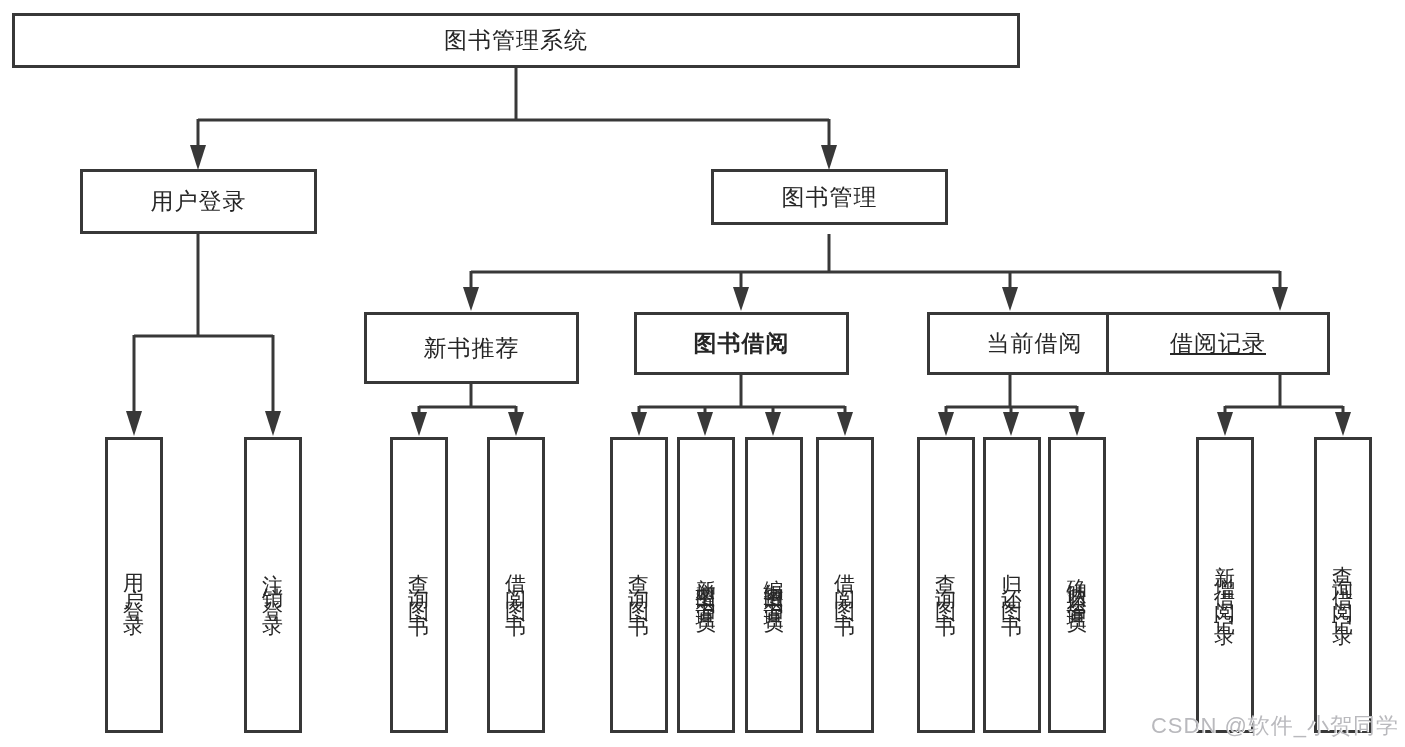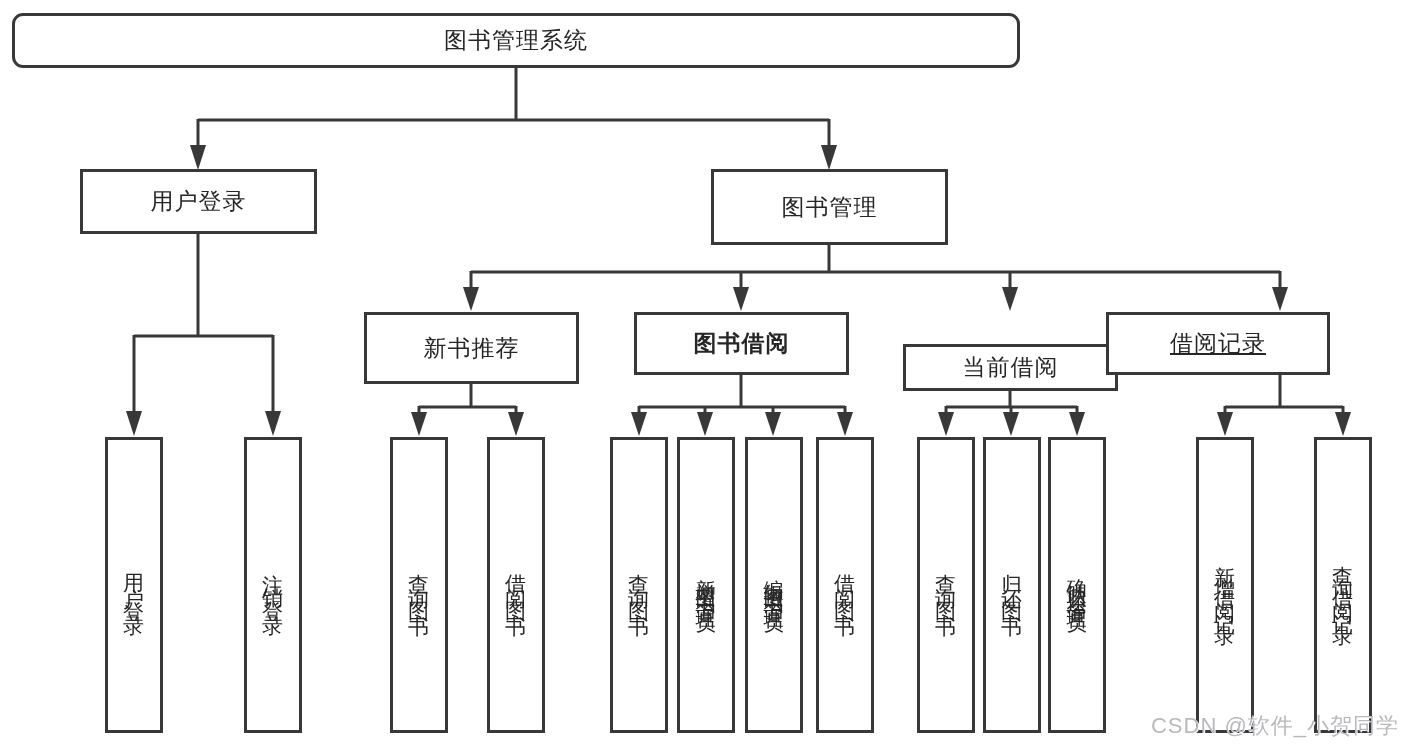--- a/index.html
+++ b/index.html
@@ -127,38 +127,38 @@
       <path d="M765 412 H781 L773 436 Z"></path>
       <path d="M837 412 H853 L845 436 Z"></path>
       <path d="M938 412 H954 L946 436 Z"></path>
       <path d="M1003 412 H1019 L1011 436 Z"></path>
       <path d="M1069 412 H1085 L1077 436 Z"></path>
       <path d="M1217 412 H1233 L1225 436 Z"></path>
       <path d="M1335 412 H1351 L1343 436 Z"></path>
     </g>
   </svg>
 
-  <div class="node hbox root-box" style="left:12px; top:13px; width:1008px; height:55px;border-radius:11px;">
+  <div class="node hbox root-box" style="left:12px; top:13px; width:1008px; height:55px;">
     <span>图书管理系统</span>
   </div>
 
   <div class="node hbox" style="left:80px; top:169px; width:237px; height:65px;">
     <span>用户登录</span>
   </div>
-  <div class="node hbox" style="left:711px; top:169px; width:237px; height:76px;">
+  <div class="node hbox" style="left:711px; top:169px; width:237px; height:56px;">
     <span>图书管理</span>
   </div>
 
   <div class="node hbox" style="left:364px; top:312px; width:215px; height:72px;">
     <span>新书推荐</span>
   </div>
   <div class="node hbox" style="left:634px; top:312px; width:215px; height:63px;font-weight:bold;">
     <span>图书借阅</span>
   </div>
-  <div class="node hbox" style="left:903px; top:312px; width:215px; height:47px;margin-top:32px;">
+  <div class="node hbox" style="left:927px; top:312px; width:215px; height:63px;">
     <span>当前借阅</span>
   </div>
   <div class="node hbox" style="left:1106px; top:312px; width:224px; height:63px;text-decoration:underline;">
     <span>借阅记录</span>
   </div>
 
   <div class="node leaf" style="left:105px;">
     <span class="vtext">用户登录</span>
   </div>
   <div class="node leaf" style="left:244px;">

